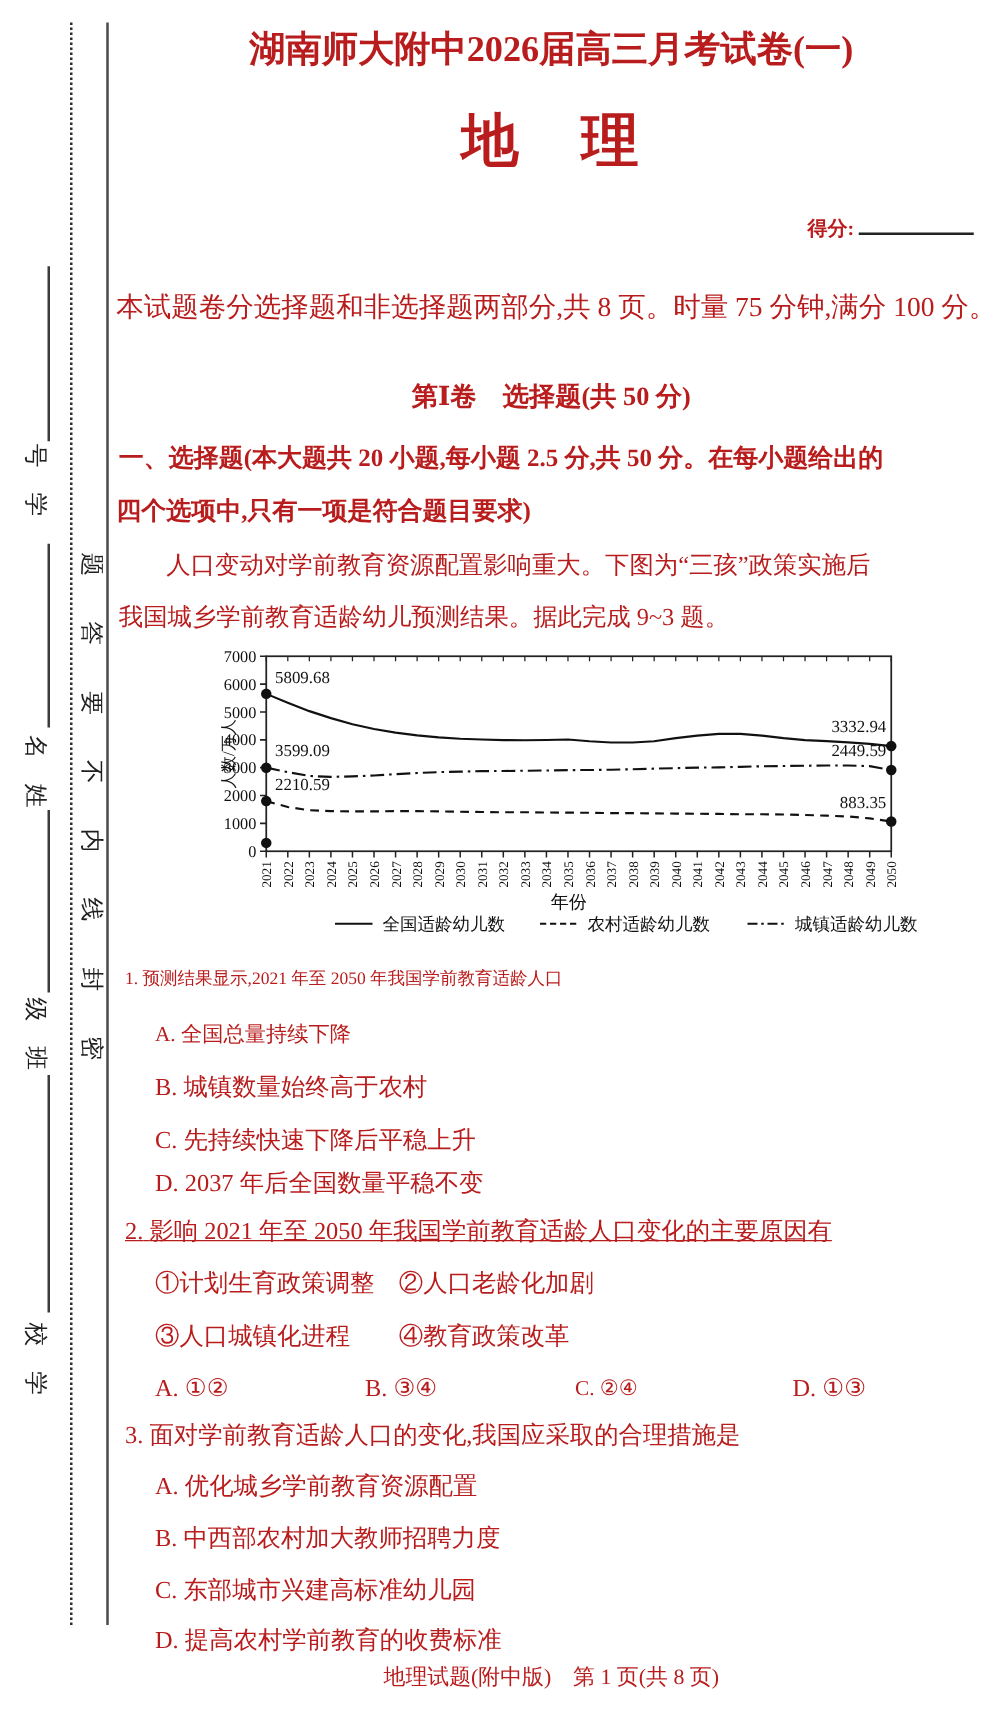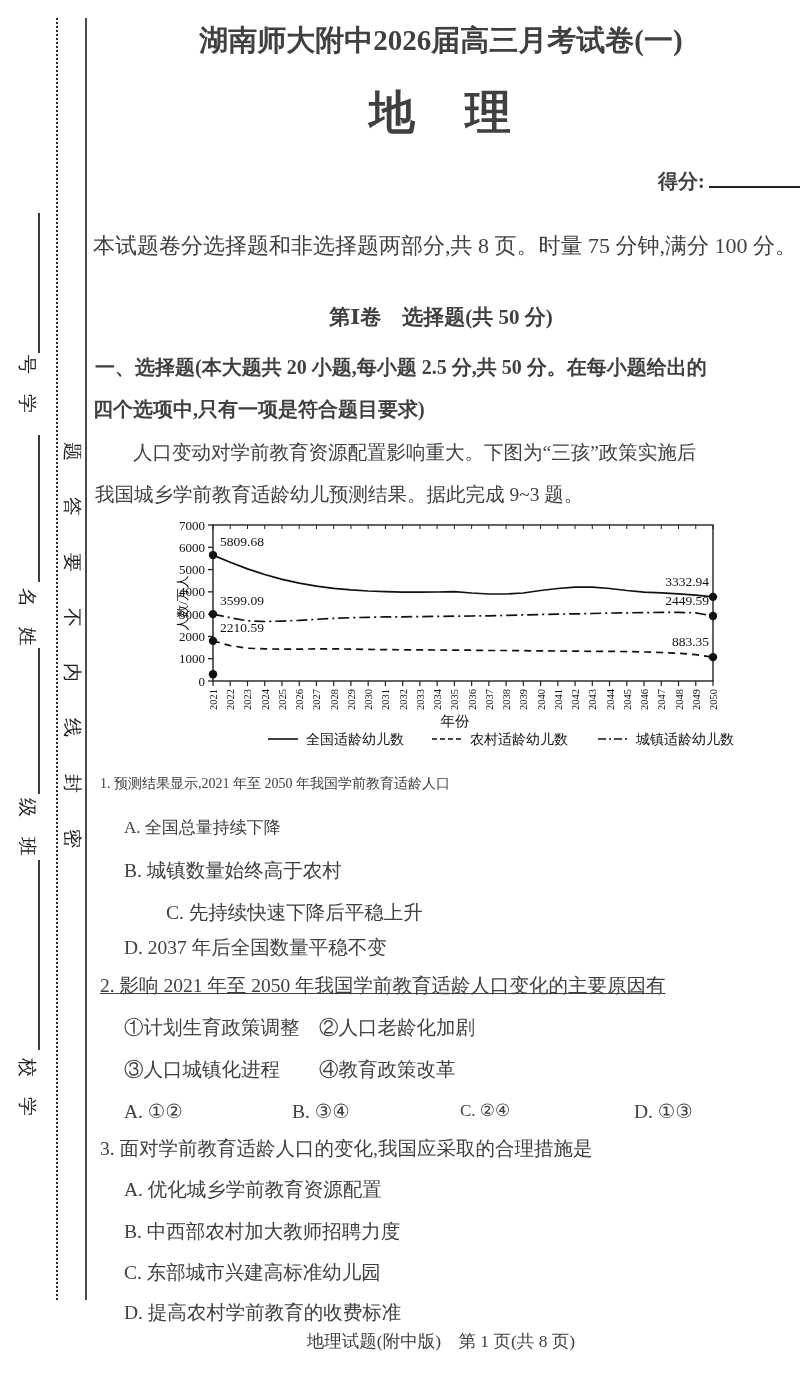--- a/index.html
+++ b/index.html
@@ -4,21 +4,21 @@
 <style>
   html,body{margin:0;padding:0;}
   body{
     position:relative;
     width:800px;height:1378px;
     background:#ffffff;
     font-family:"Liberation Serif","DejaVu Serif",serif;
     color:#1a1a1a;
     overflow:hidden;
   }
-  .t{position:absolute;white-space:nowrap;color:#404040;line-height:1.25;}
+  .t{position:absolute;white-space:nowrap;color:#b91c1c;line-height:1.25;}
   .b{font-weight:bold;}
   .c{left:85px;width:712px;text-align:center;}
   .vline{position:absolute;top:18px;height:1282px;width:0;}
   .dotted{left:56px;border-left:2px dotted #2e2e2e;}
   .solid{left:85px;border-left:2px solid #4a4a4a;}
   .mline{position:absolute;left:38px;width:2px;background:#3b3b3b;}
   .vcol{position:absolute;display:flex;flex-direction:column;justify-content:space-between;align-items:center;}
   .vcol span{display:block;transform:rotate(90deg);line-height:1;font-size:19px;color:#1f1f1f;}
   .fieldchars{left:13px;width:28px;height:58px;}
   .sealcol{left:59px;width:26px;top:442px;height:406px;}
@@ -62,21 +62,21 @@
     <span>不</span>
     <span>内</span>
     <span>线</span>
     <span>封</span>
     <span>密</span>
   </div>
 
 <div class="t c b" style="top:22px;font-size:29px;">湖南师大附中2026届高三月考试卷(一)</div>
 <div class="t c b" style="top:84px;font-size:46px;letter-spacing:2px;">地　理</div>
 
-<div class="t" style="left:646px;top:166px;font-size:20px;margin-left:12px;">
+<div class="t" style="left:646px;top:166px;font-size:16px;">
   <span class="b">得分:</span><span class="scoreline"></span>
 </div>
 
 <div class="t c" style="top:232px;font-size:22px;text-align:right;">本试题卷分选择题和非选择题两部分,共 8 页。时量 75 分钟,满分 100 分。</div>
 
 <div class="t c b" style="top:304px;font-size:21px;">第Ⅰ卷　选择题(共 50 分)</div>
 
 <div class="t b" style="left:95px;top:355px;font-size:20px;">一、选择题(本大题共 20 小题,每小题 2.5 分,共 50 分。在每小题给出的</div>
 <div class="t b" style="left:93px;top:397px;font-size:20px;">四个选项中,只有一项是符合题目要求)</div>
 
@@ -213,21 +213,21 @@
     <text x="136" y="232" font-size="14">全国适龄幼儿数</text>
     <line x1="262" y1="227" x2="292" y2="227" stroke="#111" stroke-width="1.6" stroke-dasharray="5 3"></line>
     <text x="300" y="232" font-size="14">农村适龄幼儿数</text>
     <line x1="428" y1="227" x2="458" y2="227" stroke="#111" stroke-width="1.6" stroke-dasharray="8 3 2 3"></line>
     <text x="466" y="232" font-size="14">城镇适龄幼儿数</text>
   </svg>
 
 <div class="t" style="left:100px;top:775px;font-size:14px;"><span>1.</span> <span>预测结果显示,2021 年至 2050 年我国学前教育适龄人口</span></div>
 <div class="t" style="left:124px;top:817px;font-size:17px;">A. 全国总量持续下降</div>
 <div class="t" style="left:124px;top:859px;font-size:19.5px;">B. 城镇数量始终高于农村</div>
-<div class="t" style="left:124px;top:901px;font-size:19.5px;margin-left:42px;">C. 先持续快速下降后平稳上升</div>
+<div class="t" style="left:124px;top:901px;font-size:19.5px;">C. 先持续快速下降后平稳上升</div>
 <div class="t" style="left:124px;top:936px;font-size:19.5px;">D. 2037 年后全国数量平稳不变</div>
 
 <div class="t" style="left:100px;top:974px;font-size:19.5px;text-decoration:underline;"><span>2.</span> <span>影响 2021 年至 2050 年我国学前教育适龄人口变化的主要原因有</span></div>
 <div class="t" style="left:124px;top:1016px;font-size:19.5px;">①计划生育政策调整　②人口老龄化加剧</div>
 <div class="t" style="left:124px;top:1058px;font-size:19.5px;">③人口城镇化进程　　④教育政策改革</div>
 <div class="t" style="left:124px;top:1100px;font-size:19.5px;">A. ①②</div>
 <div class="t" style="left:292px;top:1100px;font-size:19.5px;">B. ③④</div>
 <div class="t" style="left:460px;top:1100px;font-size:17px;">C. ②④</div>
 <div class="t" style="left:634px;top:1100px;font-size:19.5px;">D. ①③</div>
 

